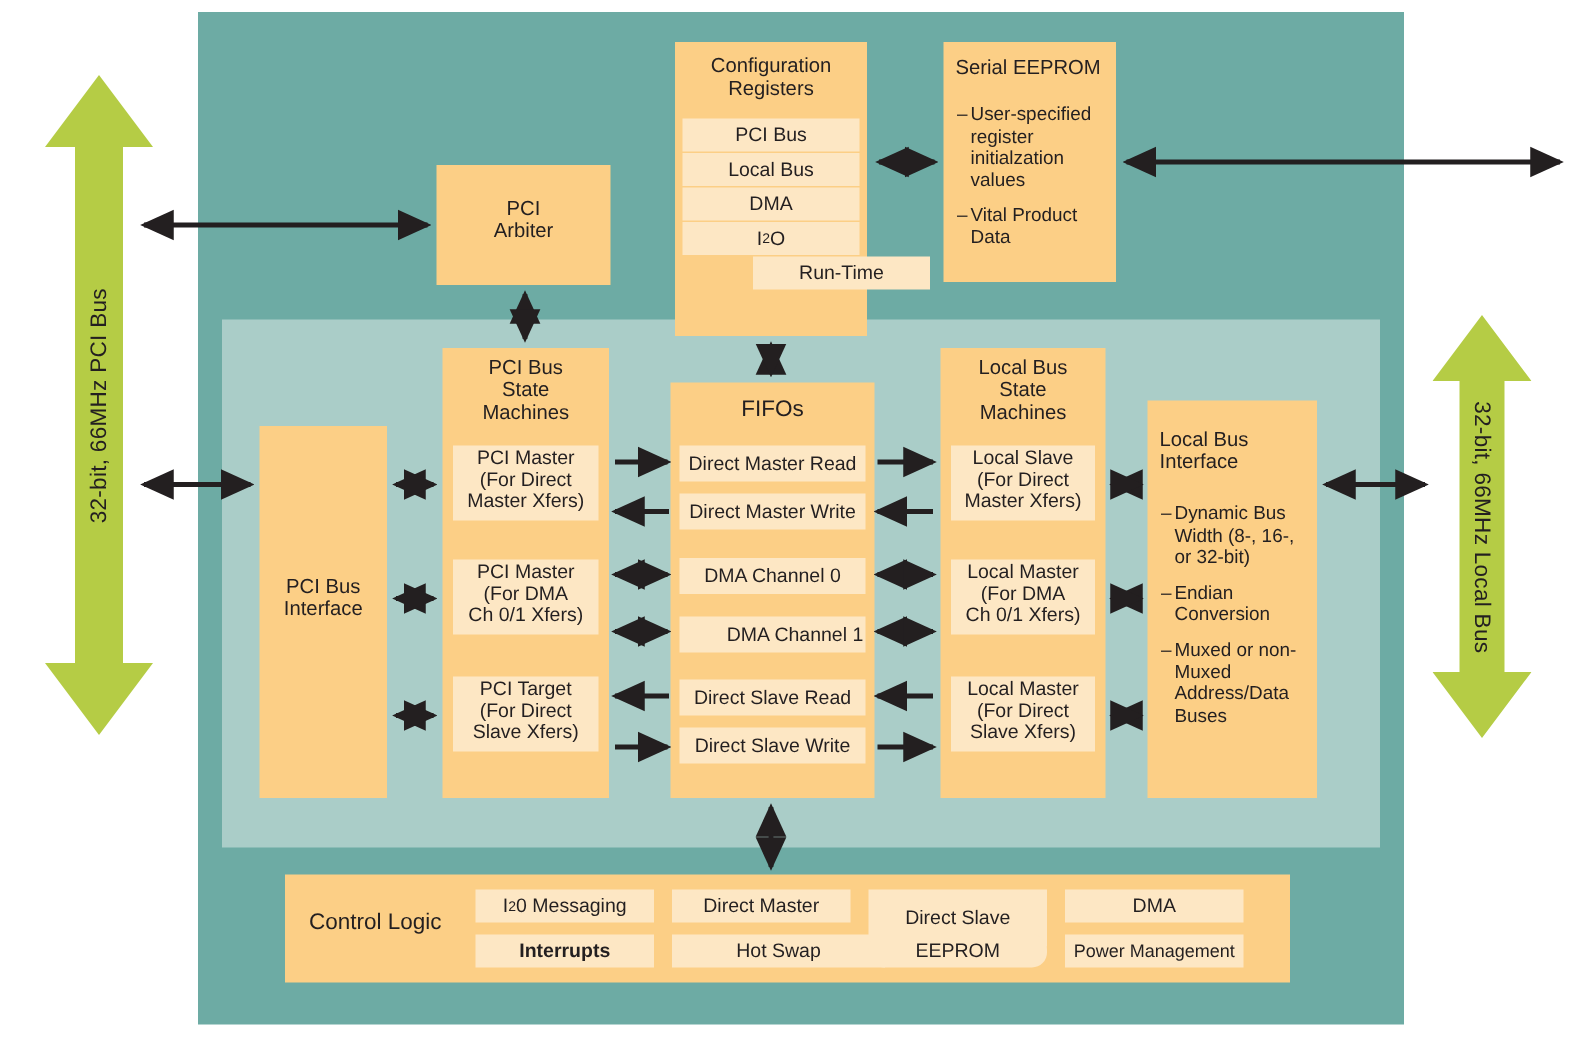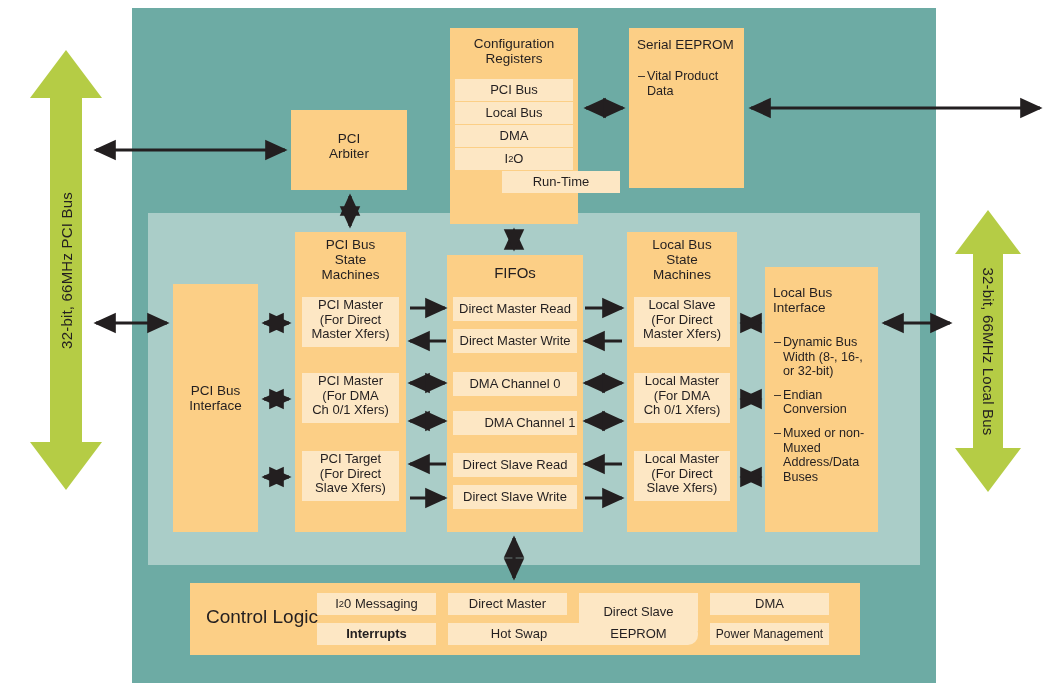--- a/index.html
+++ b/index.html
@@ -45,21 +45,21 @@
   }
   .greenarrow .glabel span{white-space:nowrap;}
   .rot-ccw span{transform:rotate(-90deg);}
   .rot-cw  span{transform:rotate(90deg);}
 
   
   .conn{position:absolute;}
   .conn svg{display:block;overflow:visible;}
 
   .ctrl-label{
-    position:absolute;font-size:19px;color:#231f20;
+    position:absolute;font-size:15px;color:#231f20;
   }
   .sub{font-size:0.72em;vertical-align:-0.28em;}
 </style>
 </head>
 <body>
 
 <div id="stage">
 
   <div class="teal-outer" style="left:132px;top:8px;width:804px;height:675px;"></div>
 
@@ -98,20 +98,21 @@
     <div class="chip" style="left:5px;top:51px;width:118px;height:22px;">PCI Bus</div>
     <div class="chip" style="left:5px;top:74px;width:118px;height:22px;">Local Bus</div>
     <div class="chip" style="left:5px;top:97px;width:118px;height:22px;">DMA</div>
     <div class="chip" style="left:5px;top:120px;width:118px;height:22px;">I<span class="sub">2</span>O</div>
     <div class="chip" style="left:5px;top:143px;width:118px;height:22px;margin-left:47px;">Run-Time</div>
   </div>
 
   <div class="obox" style="left:629px;top:28px;width:115px;height:160px;">
     <div class="title left" style="top:9px;">Serial EEPROM</div>
     <div class="bullets" style="left:9px;top:41px;width:100px;">
+      <span class="b">User-specified register initialzation values</span>
       <span class="b">Vital Product Data</span>
     </div>
   </div>
 
   <div class="obox" style="left:173px;top:284px;width:85px;height:248px;">
     <div class="title" style="top:99px;">
       <div>PCI Bus</div>
       <div>Interface</div>
     </div>
   </div>

